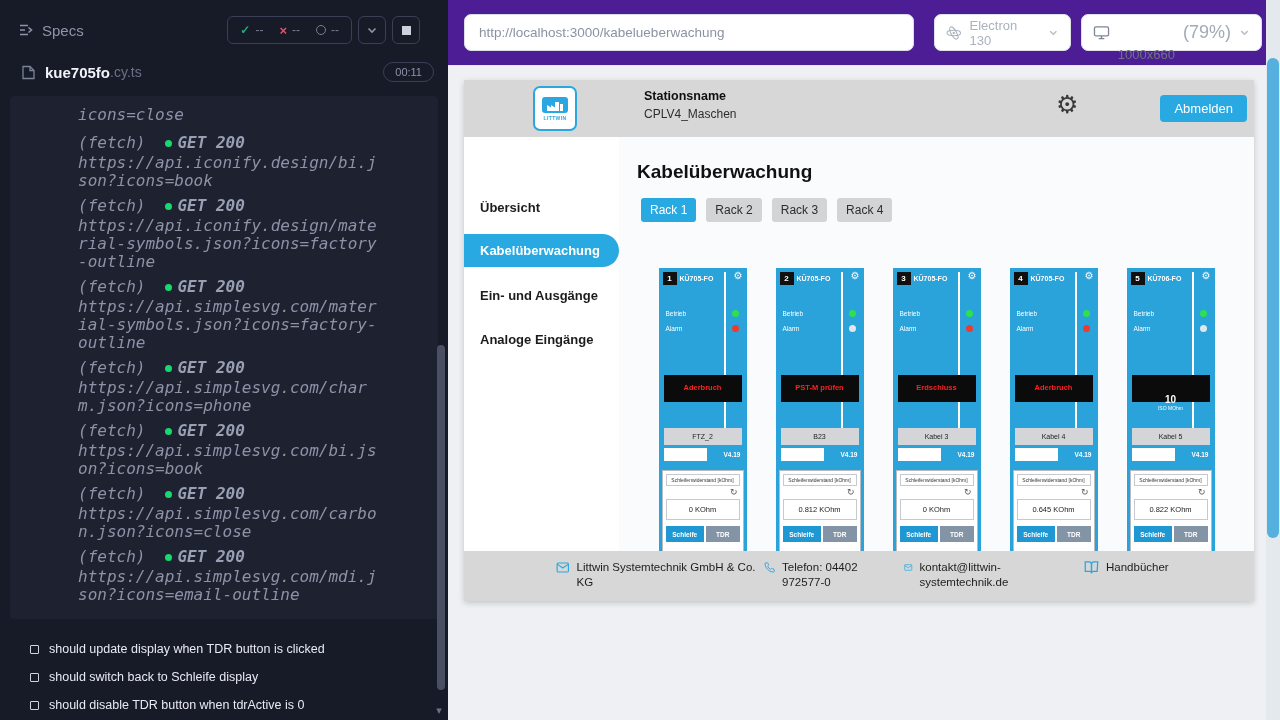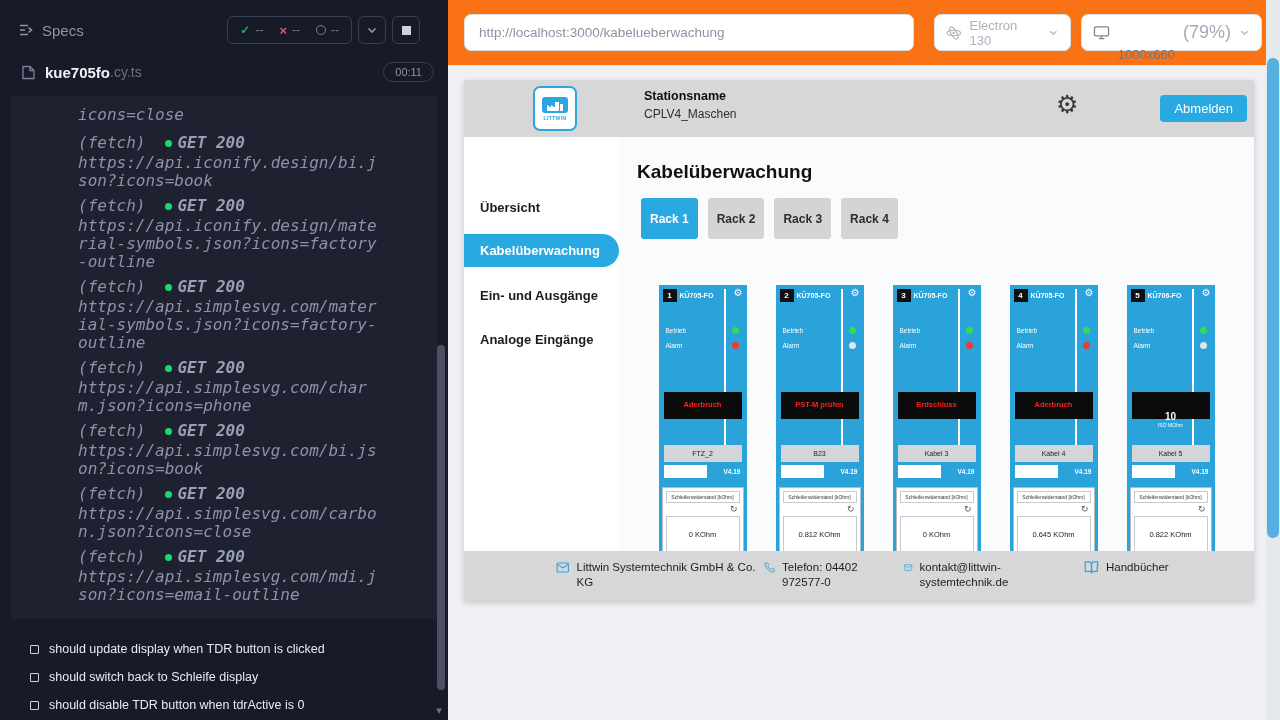--- a/index.html
+++ b/index.html
@@ -32,21 +32,21 @@
   .log-status { font-weight:bold; color:#9aa0b4; }
   .log-url { margin-top:2px; width:306px; word-break:break-all; line-height:18px; }
   .tests { list-style:none; margin-top:16px; }
   .tests li { display:flex; align-items:center; gap:10px; padding:7px 14px 7px 30px; font-size:12.5px; color:#e8eaf2; }
   .test-sq { width:9px; height:9px; border:1.5px solid #cfd4e0; border-radius:1px; flex:none; }
   .rep-thumb { position:absolute; right:3px; top:345px; width:8px; height:345px; background:#4a4f63; border-radius:4px; }
   .rep-scroll-btn { position:absolute; right:2px; bottom:2px; width:14px; height:16px; color:#6a7085; font-size:11px; text-align:center; line-height:16px; }
 
   
   .stage { position:absolute; left:448px; top:0; width:818px; height:720px; background:#eef0f3; }
-  .topbar { height:66px; background:#f97316; border-bottom:1px solid #e4e7ec; display:flex; align-items:center; padding:0 4px 0 16px; gap:10px; }
+  .topbar { height:66px; background:#4c1d95; border-bottom:1px solid #e4e7ec; display:flex; align-items:center; padding:0 4px 0 16px; gap:10px; }
   .url-input { width:462px; height:37px; border:1px solid #d9dee5; border-radius:7px; font-size:13.5px; color:#8b93a3; padding:0 14px; outline:none; font-family:"Liberation Sans",sans-serif; }
   .topbar .spacer { flex:1; }
   .select-btn { height:37px; border:1px solid #dde1e7; border-radius:7px; display:flex; align-items:center; gap:8px; padding:0 11px; background:#fff; }
   .browser-name { color:#aab2bf; font-size:13px; }
   .vp-size { color:#6d7581; font-size:13px;margin-top:43px; }
   .vp-scale { color:#a2aab6; font-size:18px; }
 
   
   .aut { position:absolute; left:16px; top:80px; width:790px; height:521px; background:#fff; box-shadow:0 2px 6px rgba(0,0,0,.18); display:flex; flex-direction:column; }
   .aut-header { height:57px; background:#d7d7d7; position:relative; flex:none; }
@@ -58,42 +58,42 @@
   .station-value { font-size:12px; color:#2e2e2e; margin-top:4px; }
   .hdr-gear { position:absolute; left:592px; top:12px; font-size:25px; color:#3a3a3a; line-height:1; }
   .logout-btn { position:absolute; right:7px; top:15px; height:27px; padding:0 14px; background:#29a9e2; color:#fff; border:none; border-radius:4px; font-size:13px; font-family:"Liberation Sans",sans-serif; }
   .aut-body { flex:1; display:flex; min-height:0; }
   .aut-side { width:155px; background:#fff; padding-top:48px; flex:none; }
   .side-item { height:44px; display:flex; align-items:center; padding:0 16px; font-size:13px; font-weight:700; color:#1c1c1c; }
   .side-item.active { height:33px; margin:5px 0 6px 0; background:#29a9e2; color:#fff; border-radius:0 17px 17px 0; }
   .aut-main { flex:1; background:#fafbfc; overflow:hidden; }
   .page-title { margin:24px 0 0 18px; font-size:19px; font-weight:700; color:#111; }
   .tabs { margin:15px 0 0 22px; display:flex; gap:10px; }
-  .tab { height:41px; padding:0 9px; display:flex; align-items:center; font-size:12px; font-weight:700; color:#2d2d2d; background:#d3d4d6; border-radius:3px; }
+  .tab { height:24px; padding:0 9px; display:flex; align-items:center; font-size:12px; font-weight:400; color:#2d2d2d; background:#d3d4d6; border-radius:3px; }
   .tab.active { background:#29a9e2; color:#fff; }
   .cards { display:flex; justify-content:center; gap:29px; margin-top:46px; }
   .card { width:88px; height:300px; background:#2aa2da; position:relative; flex:none; }
   .card-num { position:absolute; left:4px; top:4px; width:14px; height:13px; background:#101010; color:#fff; font-size:8px; font-weight:700; display:flex; align-items:center; justify-content:center; }
   .card-model { position:absolute; left:21px; top:7px; font-size:7px; font-weight:700; color:#fff; white-space:nowrap; }
   .card-vline { position:absolute; right:21px; top:4px; width:1.5px; height:156px; background:#fff; }
   .card-gear { position:absolute; right:4px; top:3px; font-size:10px; color:#fff; line-height:1; }
   .led-label { position:absolute; left:7px; font-size:6.5px; color:#fff; }
   .led { position:absolute; right:8px; width:7px; height:7px; border-radius:50%; }
   .status-box { position:absolute; left:5px; right:5px; top:107px; height:27px; background:#0b0b0b; display:flex; flex-direction:column; align-items:center; justify-content:center; z-index:2; }
   .status-text { font-size:7.5px; font-weight:700; line-height:1.1; }
   .status-text.big { font-size:10px;margin-top:27px; }
   .status-sub { font-size:5px; color:#fff; line-height:1.2; }
   .name-strip { position:absolute; left:5px; right:5px; top:160px; height:17px; background:#d3d5d8; display:flex; align-items:center; justify-content:center; font-size:7px; color:#1e1e1e; }
   .version-row { position:absolute; left:5px; right:5px; top:180px; height:13px; display:flex; }
   .version-input { flex:1.3; background:#fff; }
   .version-label { flex:1; display:flex; align-items:center; justify-content:flex-end; font-size:6.5px; font-weight:600; color:#fff; padding-right:1px; }
   .meas-panel { position:absolute; left:3px; right:3px; top:202px; bottom:3px; background:#fff; border:1px solid #b7bcc3; padding:3px; }
   .meas-label { border:1px solid #c6cad0; font-size:5px; color:#333; text-align:center; padding:2px 0; white-space:nowrap; overflow:hidden; }
   .meas-refresh { text-align:right; font-size:9px; color:#555; height:13px; line-height:13px; padding-right:2px; }
-  .meas-value { border:1px solid #c6cad0; height:37px; display:flex; align-items:center; justify-content:center; font-size:7.5px; color:#222; }
+  .meas-value { border:1px solid #c6cad0; height:21px; display:flex; align-items:center; justify-content:center; font-size:7.5px; color:#222; }
   .meas-buttons { display:flex; gap:2px; margin-top:6px; }
   .cbtn { height:16px; display:flex; align-items:center; justify-content:center; font-size:6.5px; font-weight:700; color:#fff; border:none; font-family:"Liberation Sans",sans-serif; }
   .btn-schleife { flex:1.15; background:#1f97d2; }
   .btn-tdr { flex:1; background:#8494a7; }
   .aut-footer { height:50px; background:#d7d7d7; position:relative; flex:none; }
   .f-item { position:absolute; top:9px; display:flex; gap:7px; align-items:flex-start; }
   .f-text { font-size:11.5px; color:#1d1d1d; line-height:15px; word-break:break-word; }
   .f1 { left:92px; width:200px; }
   .f2 { left:300px; width:112px; }
   .f3 { left:440px; width:112px; }

